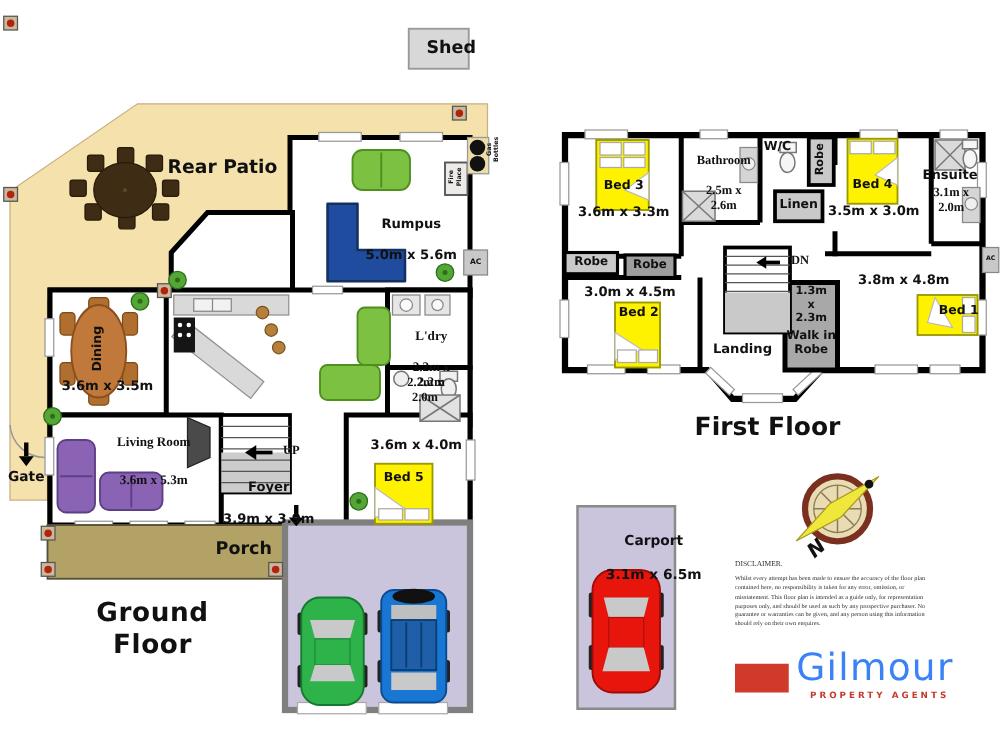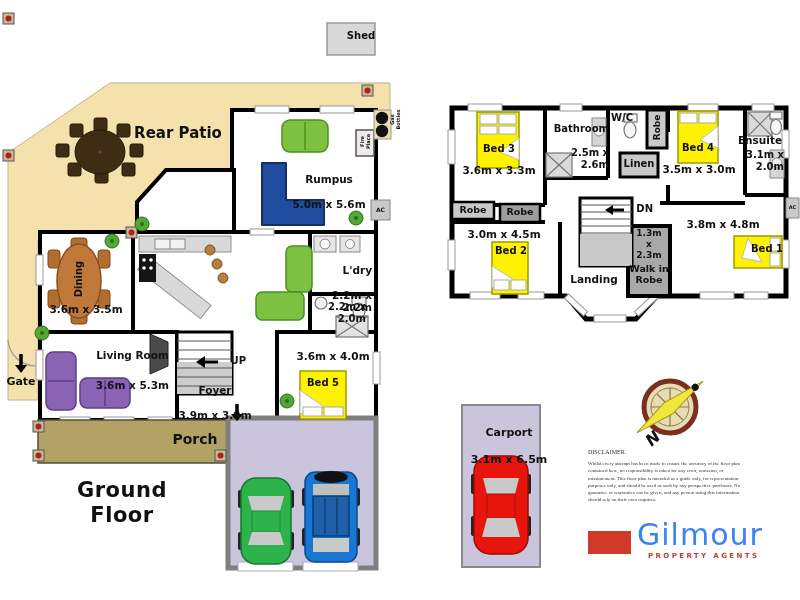--- a/index.html
+++ b/index.html
@@ -2,21 +2,21 @@
 <html><head>
 <meta charset="utf-8">
 <style>
   html,body{margin:0;padding:0;background:#fff;}
   .plan{position:relative;width:800px;height:600px;background:#ffffff;overflow:hidden;
         font-family:"DejaVu Sans",sans-serif;}
   svg{position:absolute;left:0;top:0;}
   .lb{position:absolute;font-weight:bold;color:#111;text-align:center;line-height:1.2;
       white-space:pre-line;font-size:10.5px;}
   .lb .ln{display:block;}
-  .left{text-align:right;}
+  .left{text-align:center;font-family:Liberation Serif, serif;}
   .rot{transform:rotate(-90deg);}
   .title{font-size:21px;letter-spacing:.5px;}
   .tiny{font-size:5px;line-height:1.1;}
   .logo-box{position:absolute;left:588px;top:531px;width:43px;height:23px;background:#D03A2B;}
   .logo-name{position:absolute;left:637px;top:520px;font-size:30px;font-weight:400;
              color:#3b82f6;letter-spacing:1px;line-height:1;}
   .logo-tag{position:absolute;left:648px;top:552px;font-size:7px;font-weight:bold;
             color:#C23B2E;letter-spacing:2.4px;}
   .disc{position:absolute;left:588px;top:449px;width:160px;color:#333;
         font-family:"Liberation Serif",serif;font-weight:normal;}
@@ -373,21 +373,21 @@
     <g fill="#2C6E18">
       <circle cx="142" cy="224" r="2"></circle>
           <circle cx="356" cy="218" r="2"></circle>
       <circle cx="112" cy="241" r="2"></circle>
           <circle cx="42" cy="333" r="2"></circle>
           <circle cx="287" cy="401" r="2"></circle>
     </g>
   </g>
 </svg>
 
-<div class="lb" style="left:327px;top:30px;width:68px;font-size:10px">Shed</div>
+<div class="lb" style="left:327px;top:30px;width:68px;font-size:14px">Shed</div>
 <div class="lb" style="left:132px;top:124px;width:92px;font-size:15px">Rear Patio</div>
 
 <div class="lb" style="left:283px;top:160px;width:92px">
   <span class="ln">Rumpus</span>
   <span class="ln">5.0m x 5.6m</span>
 </div>
 <div class="lb left" style="left:318px;top:251px;width:54px">
   <span class="ln">L'dry</span>
   <span class="ln">2.2m x
 2.2m</span>
@@ -440,22 +440,23 @@
 <div class="lb left" style="left:627px;top:203px;width:26px;font-size:10px">DN</div>
 <div class="lb" style="left:628px;top:228px;width:42px;font-size:9px">1.3m
 x
 2.3m</div>
 <div class="lb" style="left:624px;top:263px;width:50px;font-size:9.5px">Walk in
 Robe</div>
 <div class="lb" style="left:684px;top:218px;width:78px">3.8m x 4.8m</div>
 <div class="lb" style="left:736px;top:243px;width:62px;font-size:10px">Bed 1</div>
 <div class="lb" style="left:566px;top:273px;width:56px">Landing</div>
 <div class="lb" style="left:786px;top:204px;width:13px;font-size:5px">AC</div>
-
-<div class="lb" style="left:470px;top:413px;width:78px;font-size:11px">
+<div class="lb" style="left:544px;top:329px;width:140px;font-size:20px">First Floor</div>
+
+<div class="lb" style="left:484px;top:413px;width:78px;font-size:11px">
   <span class="ln">Carport</span>
   <span class="ln">3.1m x 6.5m</span>
 </div>
 
 <div class="compass-n">N</div>
 
 <div class="disc">
   <h6>DISCLAIMER.</h6>
   <p>Whilst every attempt has been made to ensure the accuracy of the floor plan contained here, no responsibility is taken for any error, omission, or misstatement. This floor plan is intended as a guide only, for representation purposes only, and should be used as such by any prospective purchaser. No guarantee or warranties can be given, and any person using this information should rely on their own enquires.</p>
 </div>

